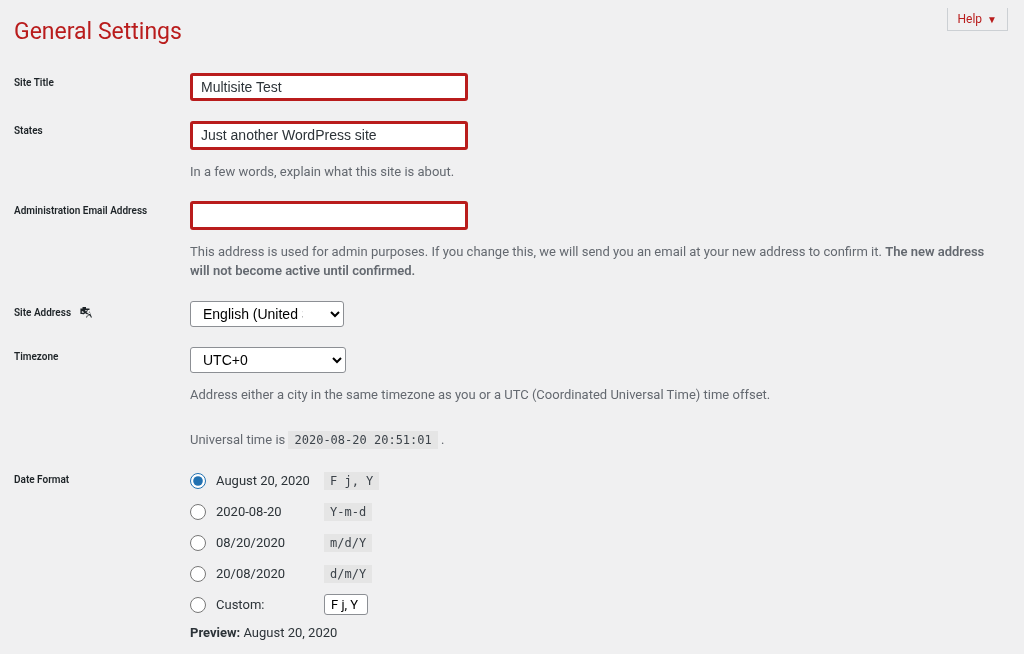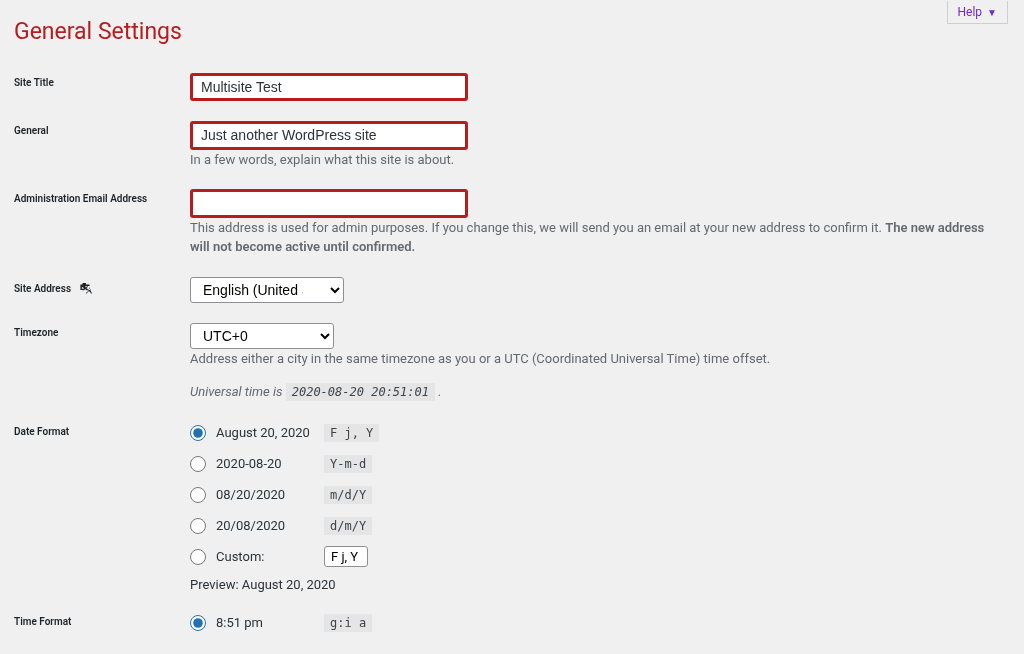--- a/index.html
+++ b/index.html
@@ -8,29 +8,29 @@
   background: #f0f0f1;
   color: #2c3338;
   font-size: 13px;
   width: 1024px;
   height: 654px;
   overflow: hidden;
   position: relative;
 }
 .help-tab {
   position: absolute;
-  top: 1px;
+  top: 8px;
   right: 16px;
   background: #f0f0f1;
   border: 1px solid #ccd0d4;
   border-top: none;
   padding: 4px 10px;
   font-size: 12px;
   cursor: pointer;
-  color: #6d28d9;
+  color: #b91c1c;
 }
 .help-tab .arrow { font-size: 10px; margin-left: 2px; }
 .wrap { padding: 10px 16px 0 14px; }
 h1 {
   font-size: 23px;
   font-weight: 400;
   color: #b91c1c;
   margin: 8px 0 18px 0;
 }
 table.form-table { width: 100%; border-collapse: collapse; }
@@ -54,35 +54,35 @@
   border: 3px solid #b91c1c;
   border-radius: 3px;
   font-size: 14px;
   line-height: 1.6;
   background: #fff;
   color: #2c3338;
 }
 .description {
   font-size: 13px;
   color: #646970;
-  margin-top: 0;
+  margin-top: 12px;
   line-height: 1.5;
 }
 .desc-strong { font-weight: 600; }
 select {
   padding: 3px 24px 3px 8px;
   border: 1px solid #8c8f94;
   border-radius: 3px;
   font-size: 14px;
   line-height: 1.6;
   background: #fff;
   min-height: 26px;
 }
 select.lang { width: 154px; }
-select.tz { width: 144px; }
+select.tz { width: 156px; }
 .code-pill {
   background: #e5e5e5;
   font-family: Consolas, Monaco, monospace;
   font-size: 12px;
   padding: 2px 6px;
   color: #3c434a;
 }
 .radio-row {
   display: flex;
   align-items: center;
@@ -109,21 +109,21 @@
 }
 input.custom-format {
   width: 44px;
   padding: 2px 6px;
   border: 1px solid #8c8f94;
   border-radius: 3px;
   font-size: 13px;
   font-family: inherit;
 }
 .preview-line { margin-top: 6px; font-size: 13px; }
-.preview-label { font-weight: 400; }
+.preview-label { font-weight: 700; }
 .lang-icon {
   display: inline-block;
   vertical-align: middle;
   margin-left: 4px;
 }
 </style>
 </head>
 <body>
 
 <div class="help-tab">
@@ -137,21 +137,21 @@
   <table class="form-table">
     <tbody>
         <tr>
       <th>Site Title</th>
       <td>
         <input type="text" class="regular-text" value="Multisite Test" style="">
       </td>
     </tr>
 
     <tr>
-      <th>General</th>
+      <th>States</th>
       <td>
         <input type="text" class="regular-text" value="Just another WordPress site" style="">
         <p class="description">In a few words, explain what this site is about.</p>
       </td>
     </tr>
 
     <tr>
       <th>Administration Email Address</th>
       <td>
         <input type="text" class="regular-text" value="" style="">
@@ -177,21 +177,21 @@
       </td>
     </tr>
 
     <tr>
       <th>Timezone</th>
       <td>
         <select class="tz">
           <option>UTC+0</option>
         </select>
         <p class="description">Address either a city in the same timezone as you or a UTC (Coordinated Universal Time) time offset.</p>
-        <p class="description" style="margin-top:14px;font-style:italic;">
+        <p class="description" style="margin-top:26px;">
           <span>Universal time is </span>
           <span class="code-pill">2020-08-20 20:51:01</span>
           <span>.</span>
         </p>
       </td>
     </tr>
 
     <tr>
       <th>Date Format</th>
       <td>

